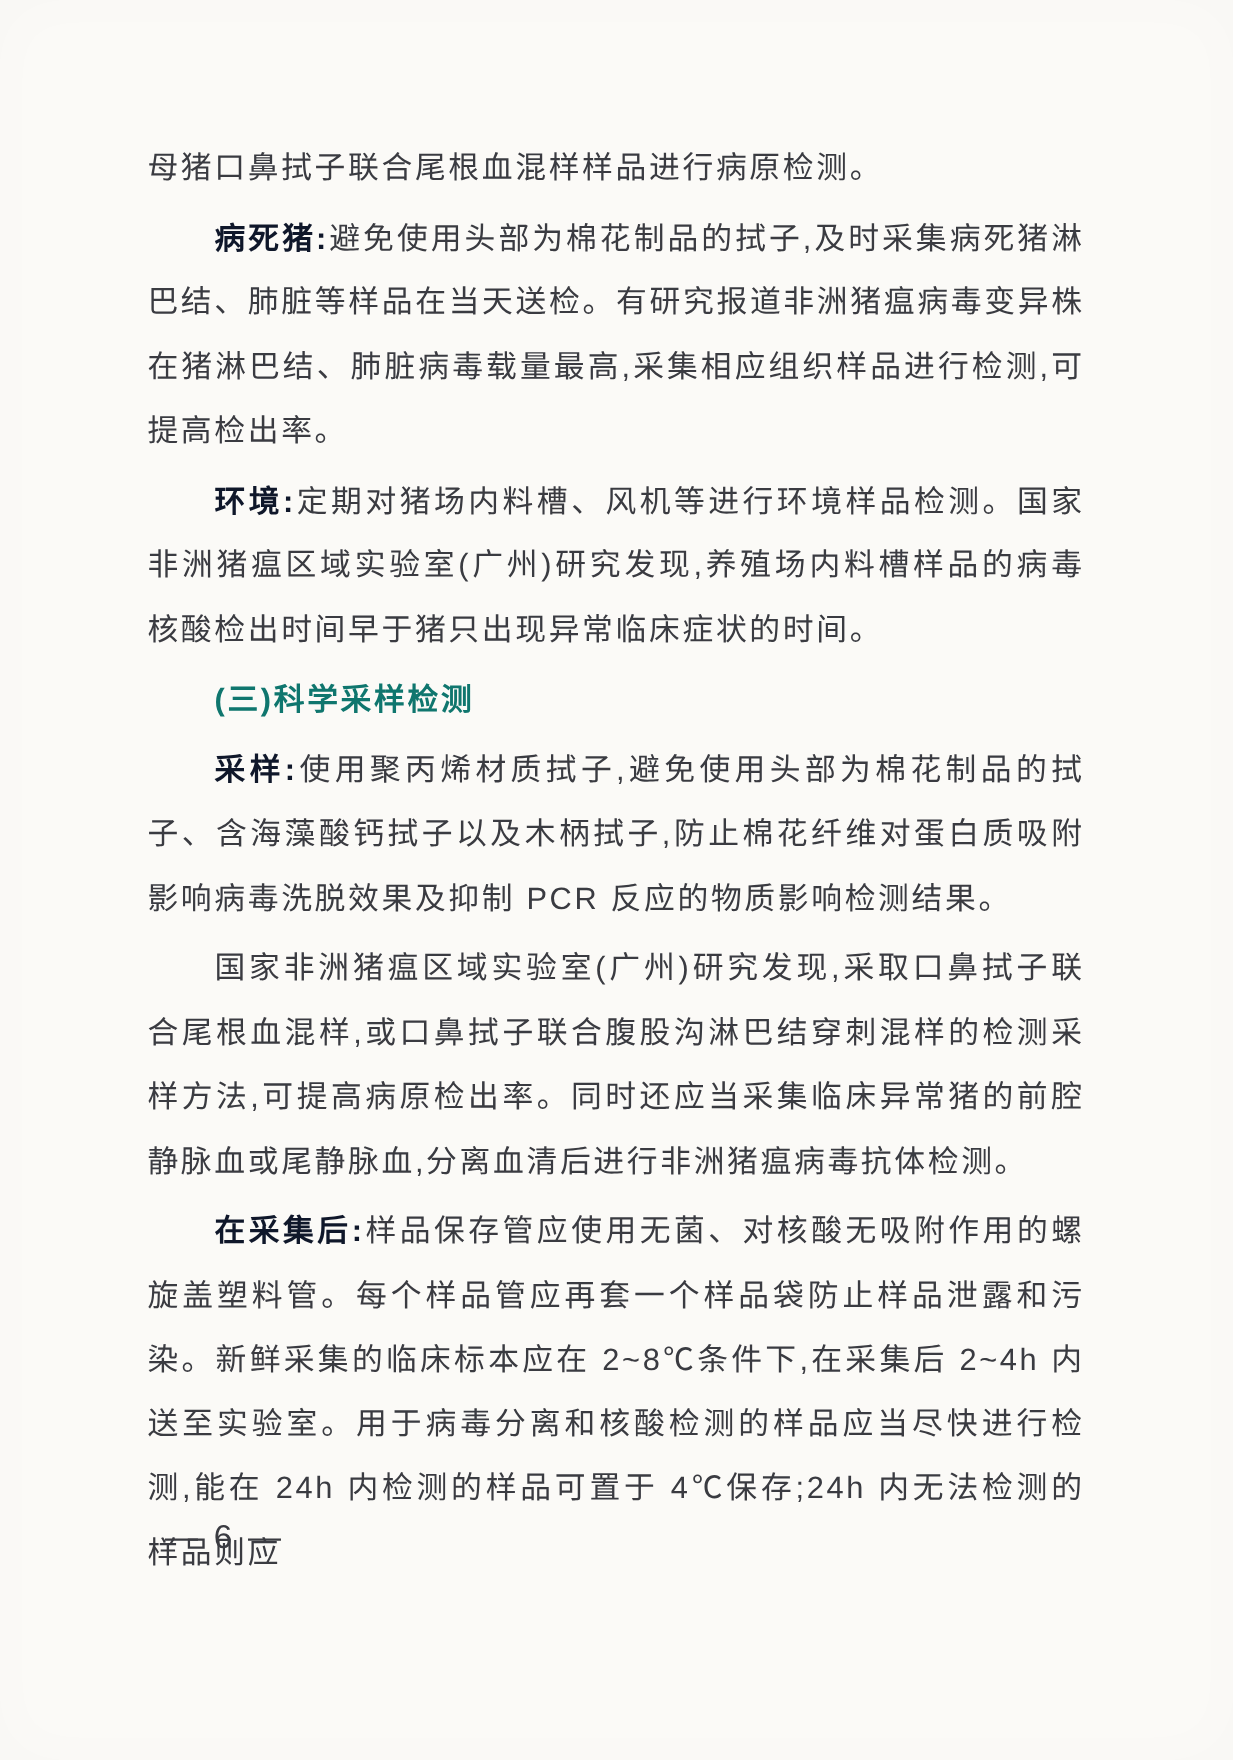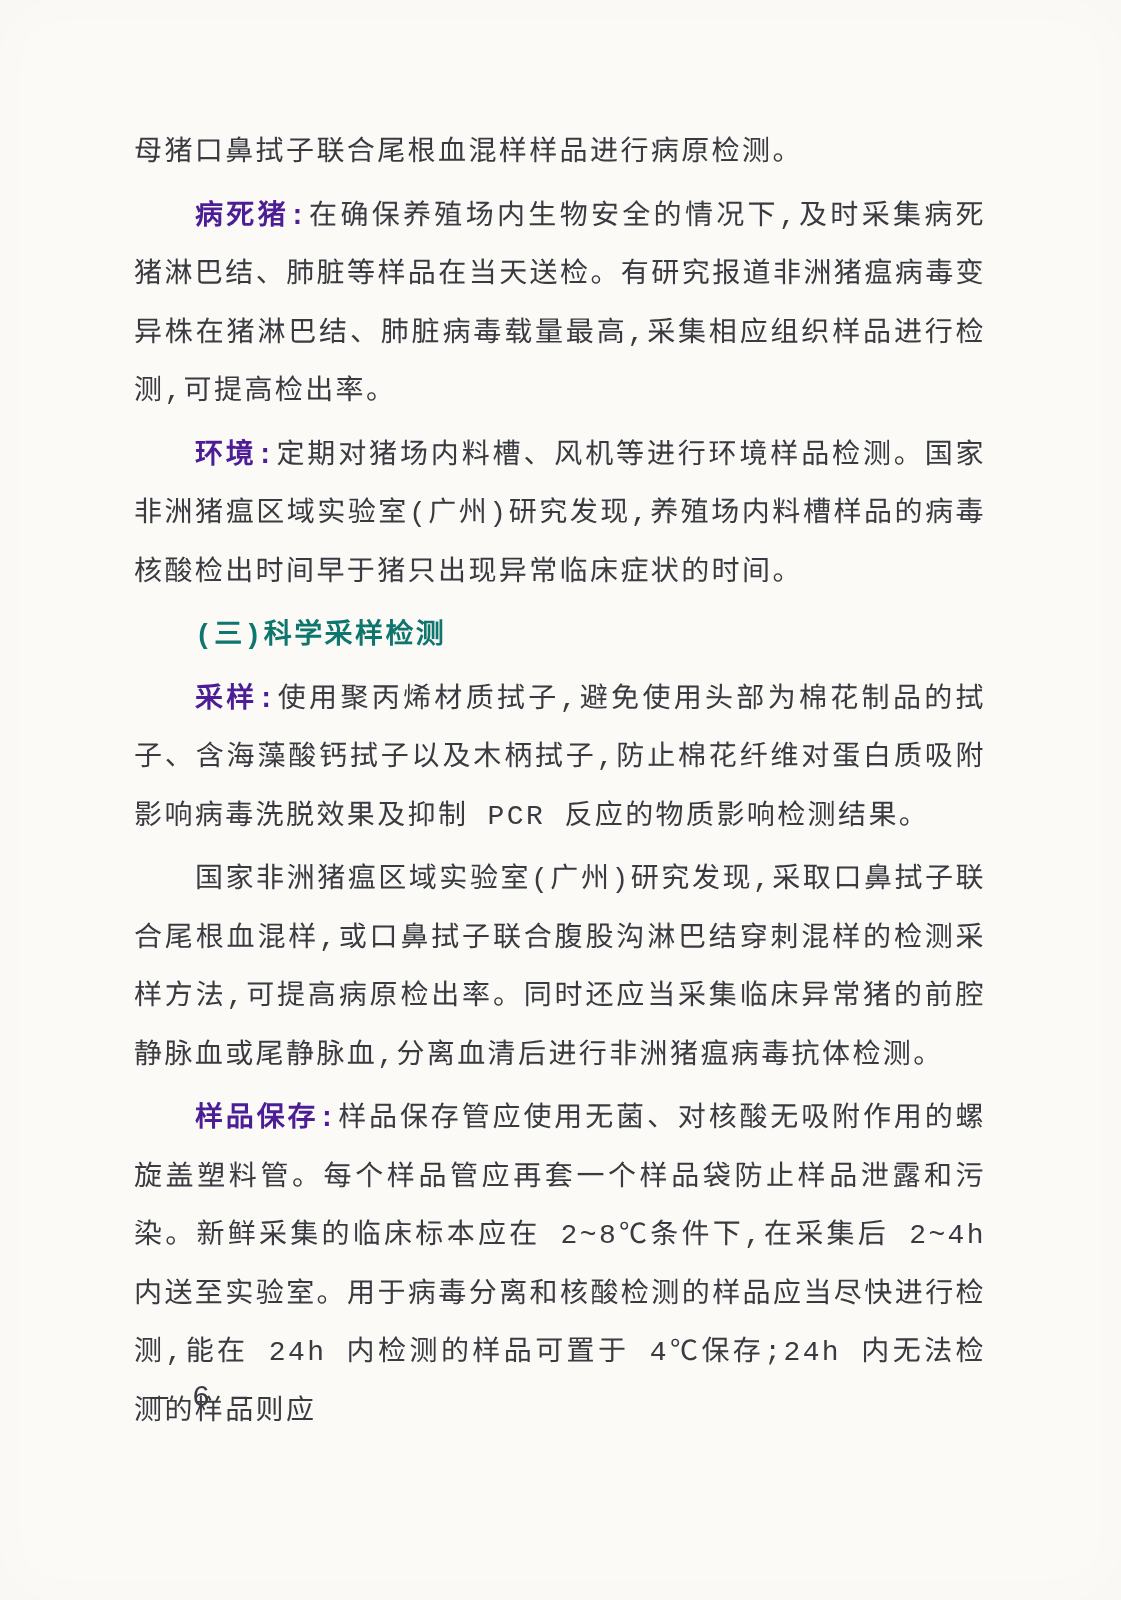--- a/index.html
+++ b/index.html
@@ -7,21 +7,21 @@
     padding: 0;
     background: #f6f6f3;
   }
   .page {
     position: relative;
     width: 1121px;
     height: 1600px;
     margin: 0 auto;
     background: #fbfaf7;
     overflow: hidden;
-    font-family: Liberation Mono, monospace;
+    font-family: Liberation Sans, sans-serif;
     color: #34353a;
     box-shadow: inset 0 0 60px rgba(0,0,0,0.015);
   }
   .doc-body {
     position: absolute;
     top: 124px;
     left: 134px;
     width: 852px;
   }
   .para {
@@ -37,38 +37,38 @@
   }
   .para.continuation {
     text-indent: 0;
   }
   .para.heading {
     font-weight: 700;
     color: #0f766e;
   }
   .para .label {
     font-weight: 700;
-    color: #4c1d95;
+    color: #0f172a;
   }
   .page-footer {
     position: absolute;
     left: 150px;
     top: 1381px;
     font-size: 30px;
     letter-spacing: 3px;
     color: #3a3b41;
   }
 </style>
 </head>
 <body>
 
 <div class="page">
   <main class="doc-body" id="doc-body">
       <p class="para continuation"><span class="text">母猪口鼻拭子联合尾根血混样样品进行病原检测。</span></p>
-      <p class="para labeled"><span class="label">病死猪:</span><span class="text">在确保养殖场内生物安全的情况下,及时采集病死猪淋巴结、肺脏等样品在当天送检。有研究报道非洲猪瘟病毒变异株在猪淋巴结、肺脏病毒载量最高,采集相应组织样品进行检测,可提高检出率。</span></p>
+      <p class="para labeled"><span class="label">病死猪:</span><span class="text">避免使用头部为棉花制品的拭子,及时采集病死猪淋巴结、肺脏等样品在当天送检。有研究报道非洲猪瘟病毒变异株在猪淋巴结、肺脏病毒载量最高,采集相应组织样品进行检测,可提高检出率。</span></p>
       <p class="para labeled"><span class="label">环境:</span><span class="text">定期对猪场内料槽、风机等进行环境样品检测。国家非洲猪瘟区域实验室(广州)研究发现,养殖场内料槽样品的病毒核酸检出时间早于猪只出现异常临床症状的时间。</span></p>
       <p class="para heading"><span class="text">(三)科学采样检测</span></p>
       <p class="para labeled"><span class="label">采样:</span><span class="text">使用聚丙烯材质拭子,避免使用头部为棉花制品的拭子、含海藻酸钙拭子以及木柄拭子,防止棉花纤维对蛋白质吸附影响病毒洗脱效果及抑制 PCR 反应的物质影响检测结果。</span></p>
       <p class="para body"><span class="text">国家非洲猪瘟区域实验室(广州)研究发现,采取口鼻拭子联合尾根血混样,或口鼻拭子联合腹股沟淋巴结穿刺混样的检测采样方法,可提高病原检出率。同时还应当采集临床异常猪的前腔静脉血或尾静脉血,分离血清后进行非洲猪瘟病毒抗体检测。</span></p>
-      <p class="para labeled"><span class="label">样品保存:</span><span class="text">样品保存管应使用无菌、对核酸无吸附作用的螺旋盖塑料管。每个样品管应再套一个样品袋防止样品泄露和污染。新鲜采集的临床标本应在 2~8℃条件下,在采集后 2~4h 内送至实验室。用于病毒分离和核酸检测的样品应当尽快进行检测,能在 24h 内检测的样品可置于 4℃保存;24h 内无法检测的样品则应</span></p>
+      <p class="para labeled"><span class="label">在采集后:</span><span class="text">样品保存管应使用无菌、对核酸无吸附作用的螺旋盖塑料管。每个样品管应再套一个样品袋防止样品泄露和污染。新鲜采集的临床标本应在 2~8℃条件下,在采集后 2~4h 内送至实验室。用于病毒分离和核酸检测的样品应当尽快进行检测,能在 24h 内检测的样品可置于 4℃保存;24h 内无法检测的样品则应</span></p>
     </main>
   <div class="page-footer">— 6 —</div>
 </div>
 
 </body></html>

